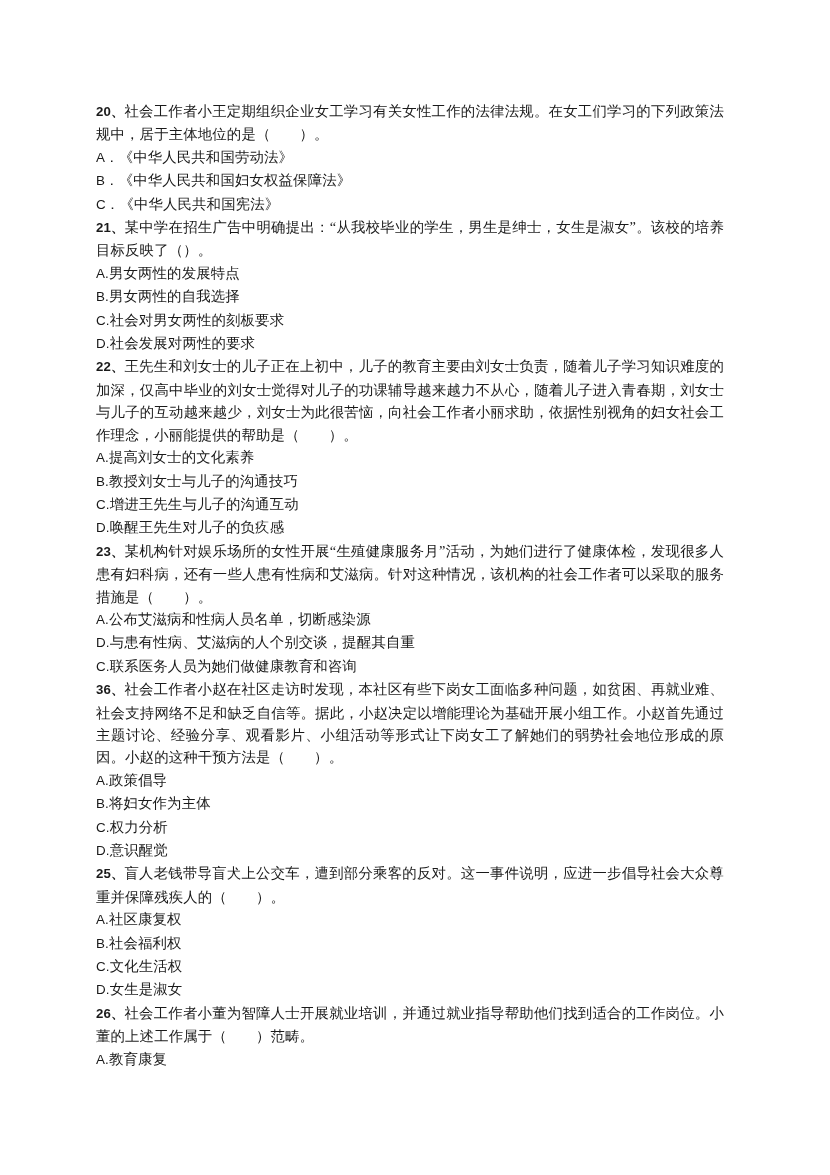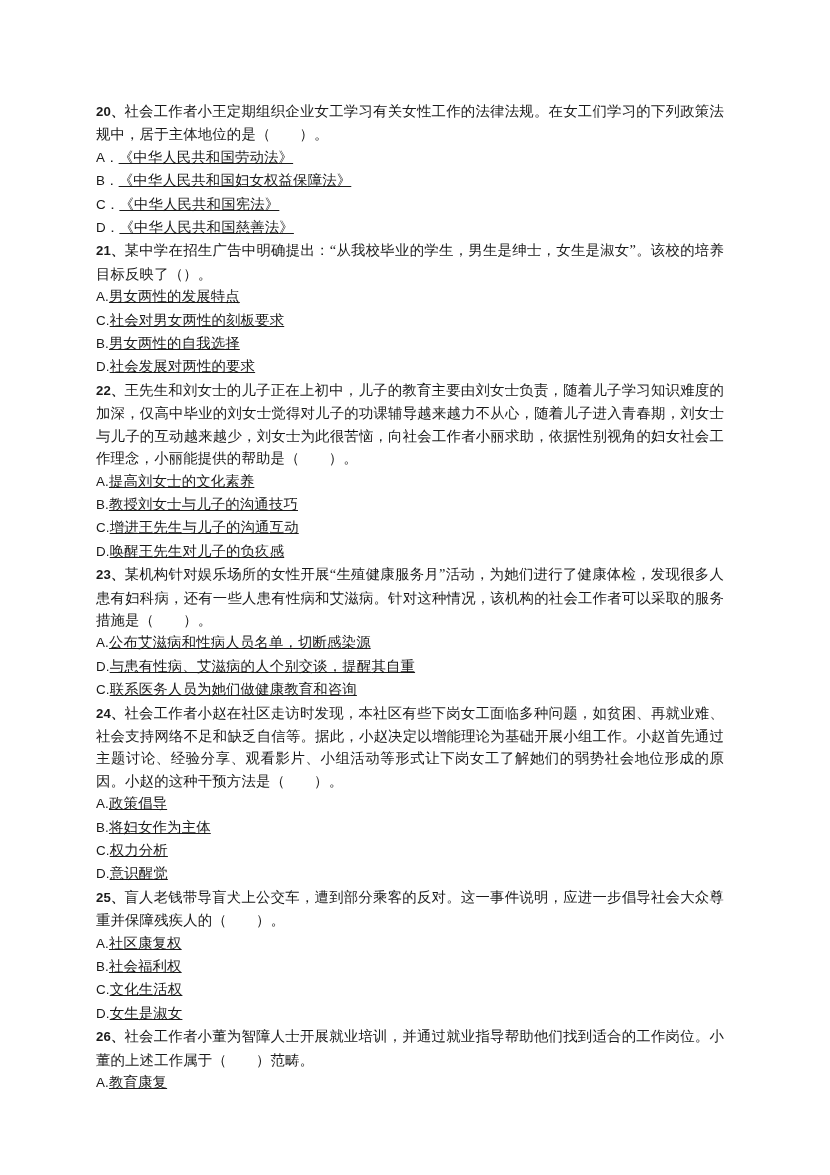--- a/index.html
+++ b/index.html
@@ -54,43 +54,41 @@
     white-space: nowrap;
     letter-spacing: 0.15px;
   }
   .opt-letter {
     font-family: "Liberation Sans", "DejaVu Sans", sans-serif;
     font-weight: 400;
     font-size: 13.4px;
   }
   .opt-text {
     font-family: "Liberation Serif", "DejaVu Serif", serif;
-    text-decoration: underline;
   }
 </style>
 </head>
 <body>
 
 <div class="page">
   <div class="doc-body" id="question-list">
       <div class="question">
         <p class="q-stem"><span class="q-num">20、</span><span>社会工作者小王定期组织企业女工学习有关女性工作的法律法规。在女工们学习的下列政策法规中，居于主体地位的是（　　）。</span></p>
         <ul class="options">
           <li class="option"><span class="opt-letter">A．</span><span class="opt-text">《中华人民共和国劳动法》</span></li>
           <li class="option"><span class="opt-letter">B．</span><span class="opt-text">《中华人民共和国妇女权益保障法》</span></li>
           <li class="option"><span class="opt-letter">C．</span><span class="opt-text">《中华人民共和国宪法》</span></li>
-          <li class="option"><span class="opt-letter">D．</span><span class="opt-text">《中华人民共和国慈善法》</span></li>
         </ul>
       </div>
       <div class="question">
         <p class="q-stem"><span class="q-num">21、</span><span>某中学在招生广告中明确提出：“从我校毕业的学生，男生是绅士，女生是淑女”。该校的培养目标反映了（）。</span></p>
         <ul class="options">
           <li class="option"><span class="opt-letter">A.</span><span class="opt-text">男女两性的发展特点</span></li>
+          <li class="option"><span class="opt-letter">B.</span><span class="opt-text">男女两性的自我选择</span></li>
           <li class="option"><span class="opt-letter">C.</span><span class="opt-text">社会对男女两性的刻板要求</span></li>
-          <li class="option"><span class="opt-letter">B.</span><span class="opt-text">男女两性的自我选择</span></li>
           <li class="option"><span class="opt-letter">D.</span><span class="opt-text">社会发展对两性的要求</span></li>
         </ul>
       </div>
       <div class="question">
         <p class="q-stem"><span class="q-num">22、</span><span>王先生和刘女士的儿子正在上初中，儿子的教育主要由刘女士负责，随着儿子学习知识难度的加深，仅高中毕业的刘女士觉得对儿子的功课辅导越来越力不从心，随着儿子进入青春期，刘女士与儿子的互动越来越少，刘女士为此很苦恼，向社会工作者小丽求助，依据性别视角的妇女社会工作理念，小丽能提供的帮助是（　　）。</span></p>
         <ul class="options">
           <li class="option"><span class="opt-letter">A.</span><span class="opt-text">提高刘女士的文化素养</span></li>
           <li class="option"><span class="opt-letter">B.</span><span class="opt-text">教授刘女士与儿子的沟通技巧</span></li>
           <li class="option"><span class="opt-letter">C.</span><span class="opt-text">增进王先生与儿子的沟通互动</span></li>
           <li class="option"><span class="opt-letter">D.</span><span class="opt-text">唤醒王先生对儿子的负疚感</span></li>
@@ -98,21 +96,21 @@
       </div>
       <div class="question">
         <p class="q-stem"><span class="q-num">23、</span><span>某机构针对娱乐场所的女性开展“生殖健康服务月”活动，为她们进行了健康体检，发现很多人患有妇科病，还有一些人患有性病和艾滋病。针对这种情况，该机构的社会工作者可以采取的服务措施是（　　）。</span></p>
         <ul class="options">
           <li class="option"><span class="opt-letter">A.</span><span class="opt-text">公布艾滋病和性病人员名单，切断感染源</span></li>
           <li class="option"><span class="opt-letter">D.</span><span class="opt-text">与患有性病、艾滋病的人个别交谈，提醒其自重</span></li>
           <li class="option"><span class="opt-letter">C.</span><span class="opt-text">联系医务人员为她们做健康教育和咨询</span></li>
         </ul>
       </div>
       <div class="question">
-        <p class="q-stem"><span class="q-num">24、</span><span>社会工作者小赵在社区走访时发现，本社区有些下岗女工面临多种问题，如贫困、再就业难、社会支持网络不足和缺乏自信等。据此，小赵决定以增能理论为基础开展小组工作。小赵首先通过主题讨论、经验分享、观看影片、小组活动等形式让下岗女工了解她们的弱势社会地位形成的原因。小赵的这种干预方法是（　　）。</span></p>
+        <p class="q-stem"><span class="q-num">36、</span><span>社会工作者小赵在社区走访时发现，本社区有些下岗女工面临多种问题，如贫困、再就业难、社会支持网络不足和缺乏自信等。据此，小赵决定以增能理论为基础开展小组工作。小赵首先通过主题讨论、经验分享、观看影片、小组活动等形式让下岗女工了解她们的弱势社会地位形成的原因。小赵的这种干预方法是（　　）。</span></p>
         <ul class="options">
           <li class="option"><span class="opt-letter">A.</span><span class="opt-text">政策倡导</span></li>
           <li class="option"><span class="opt-letter">B.</span><span class="opt-text">将妇女作为主体</span></li>
           <li class="option"><span class="opt-letter">C.</span><span class="opt-text">权力分析</span></li>
           <li class="option"><span class="opt-letter">D.</span><span class="opt-text">意识醒觉</span></li>
         </ul>
       </div>
       <div class="question">
         <p class="q-stem"><span class="q-num">25、</span><span>盲人老钱带导盲犬上公交车，遭到部分乘客的反对。这一事件说明，应进一步倡导社会大众尊重并保障残疾人的（　　）。</span></p>
         <ul class="options">

